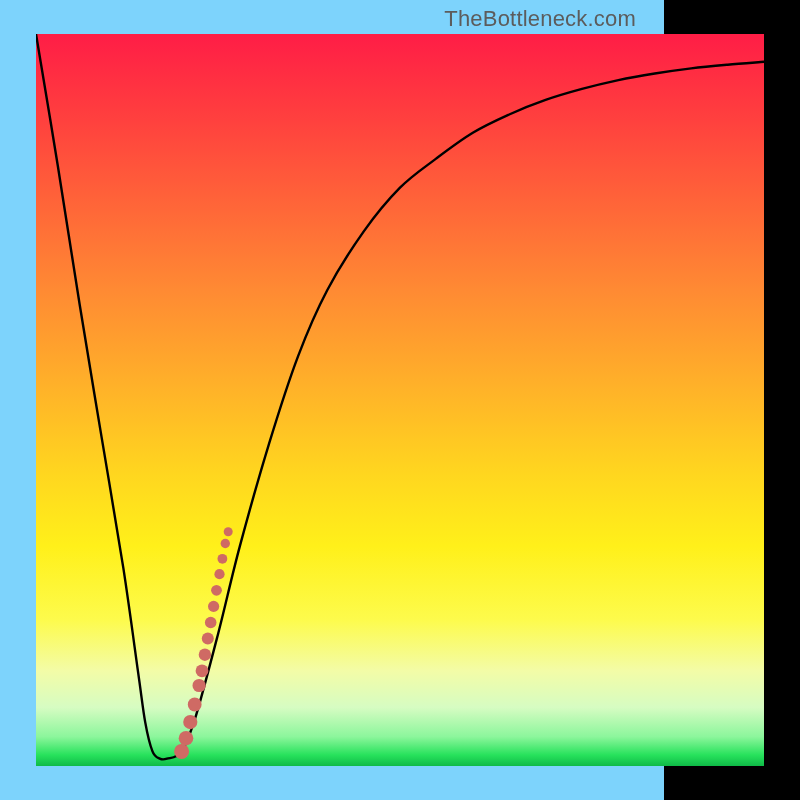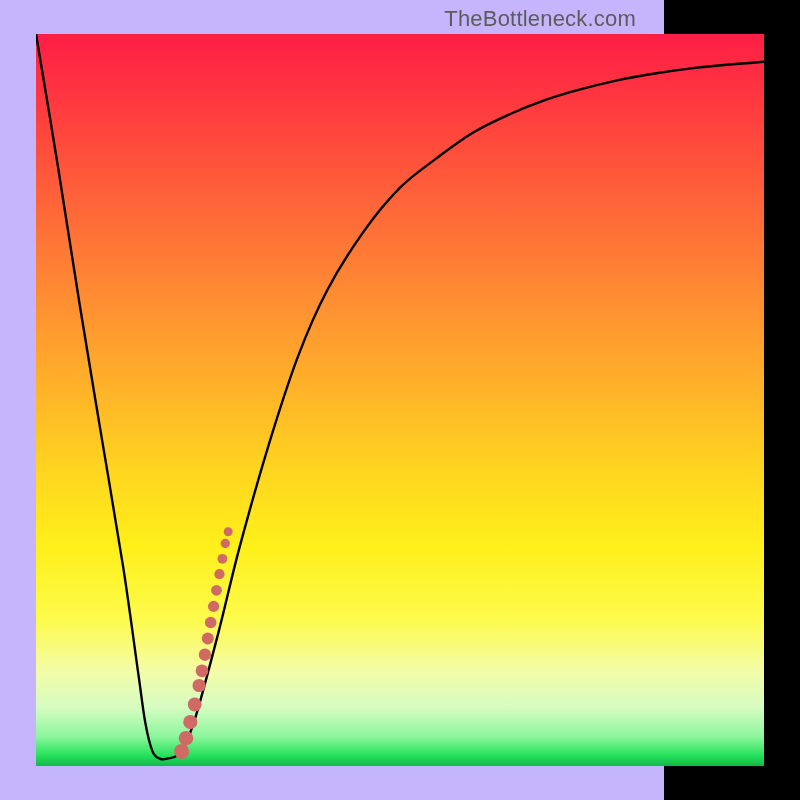--- a/index.html
+++ b/index.html
@@ -10,21 +10,21 @@
     overflow: hidden;
     background: #000;
     font-family: Arial, Helvetica, sans-serif;
   }
   .frame {
     position: absolute;
     left: 0;
     top: 0;
     width: 664px;
     height: 800px;
-    background: #c4b5fd;
+    background: #7dd3fc;
   }
   .plot {
     position: absolute;
     left: 36px;
     top: 34px;
     width: 728px;
     height: 732px;
     
     background: linear-gradient(
       to bottom,

